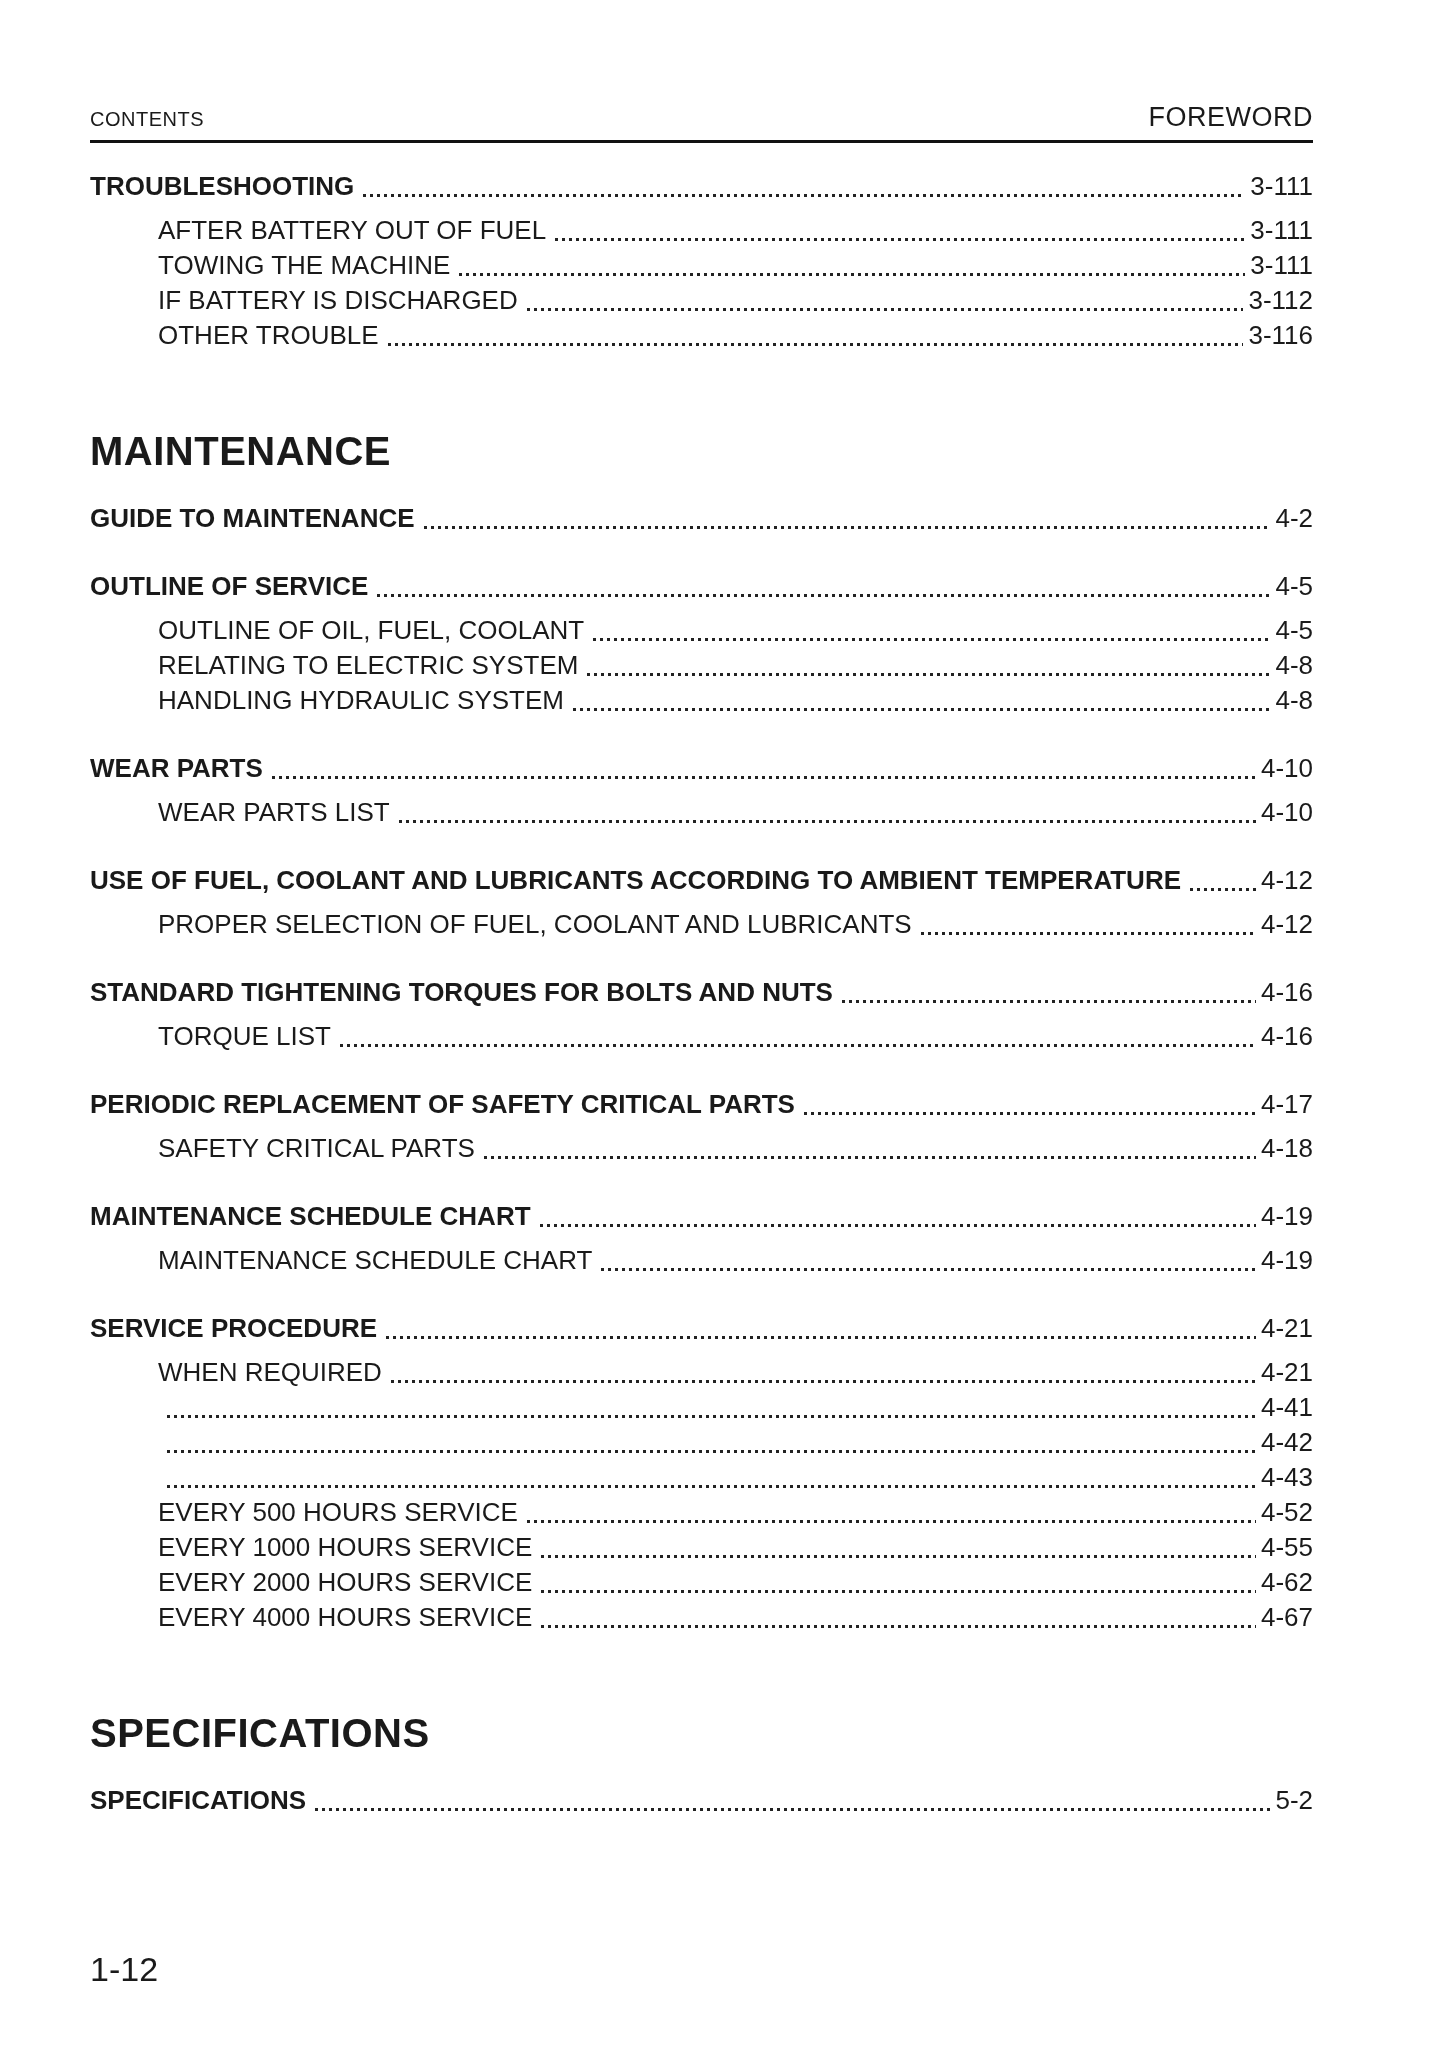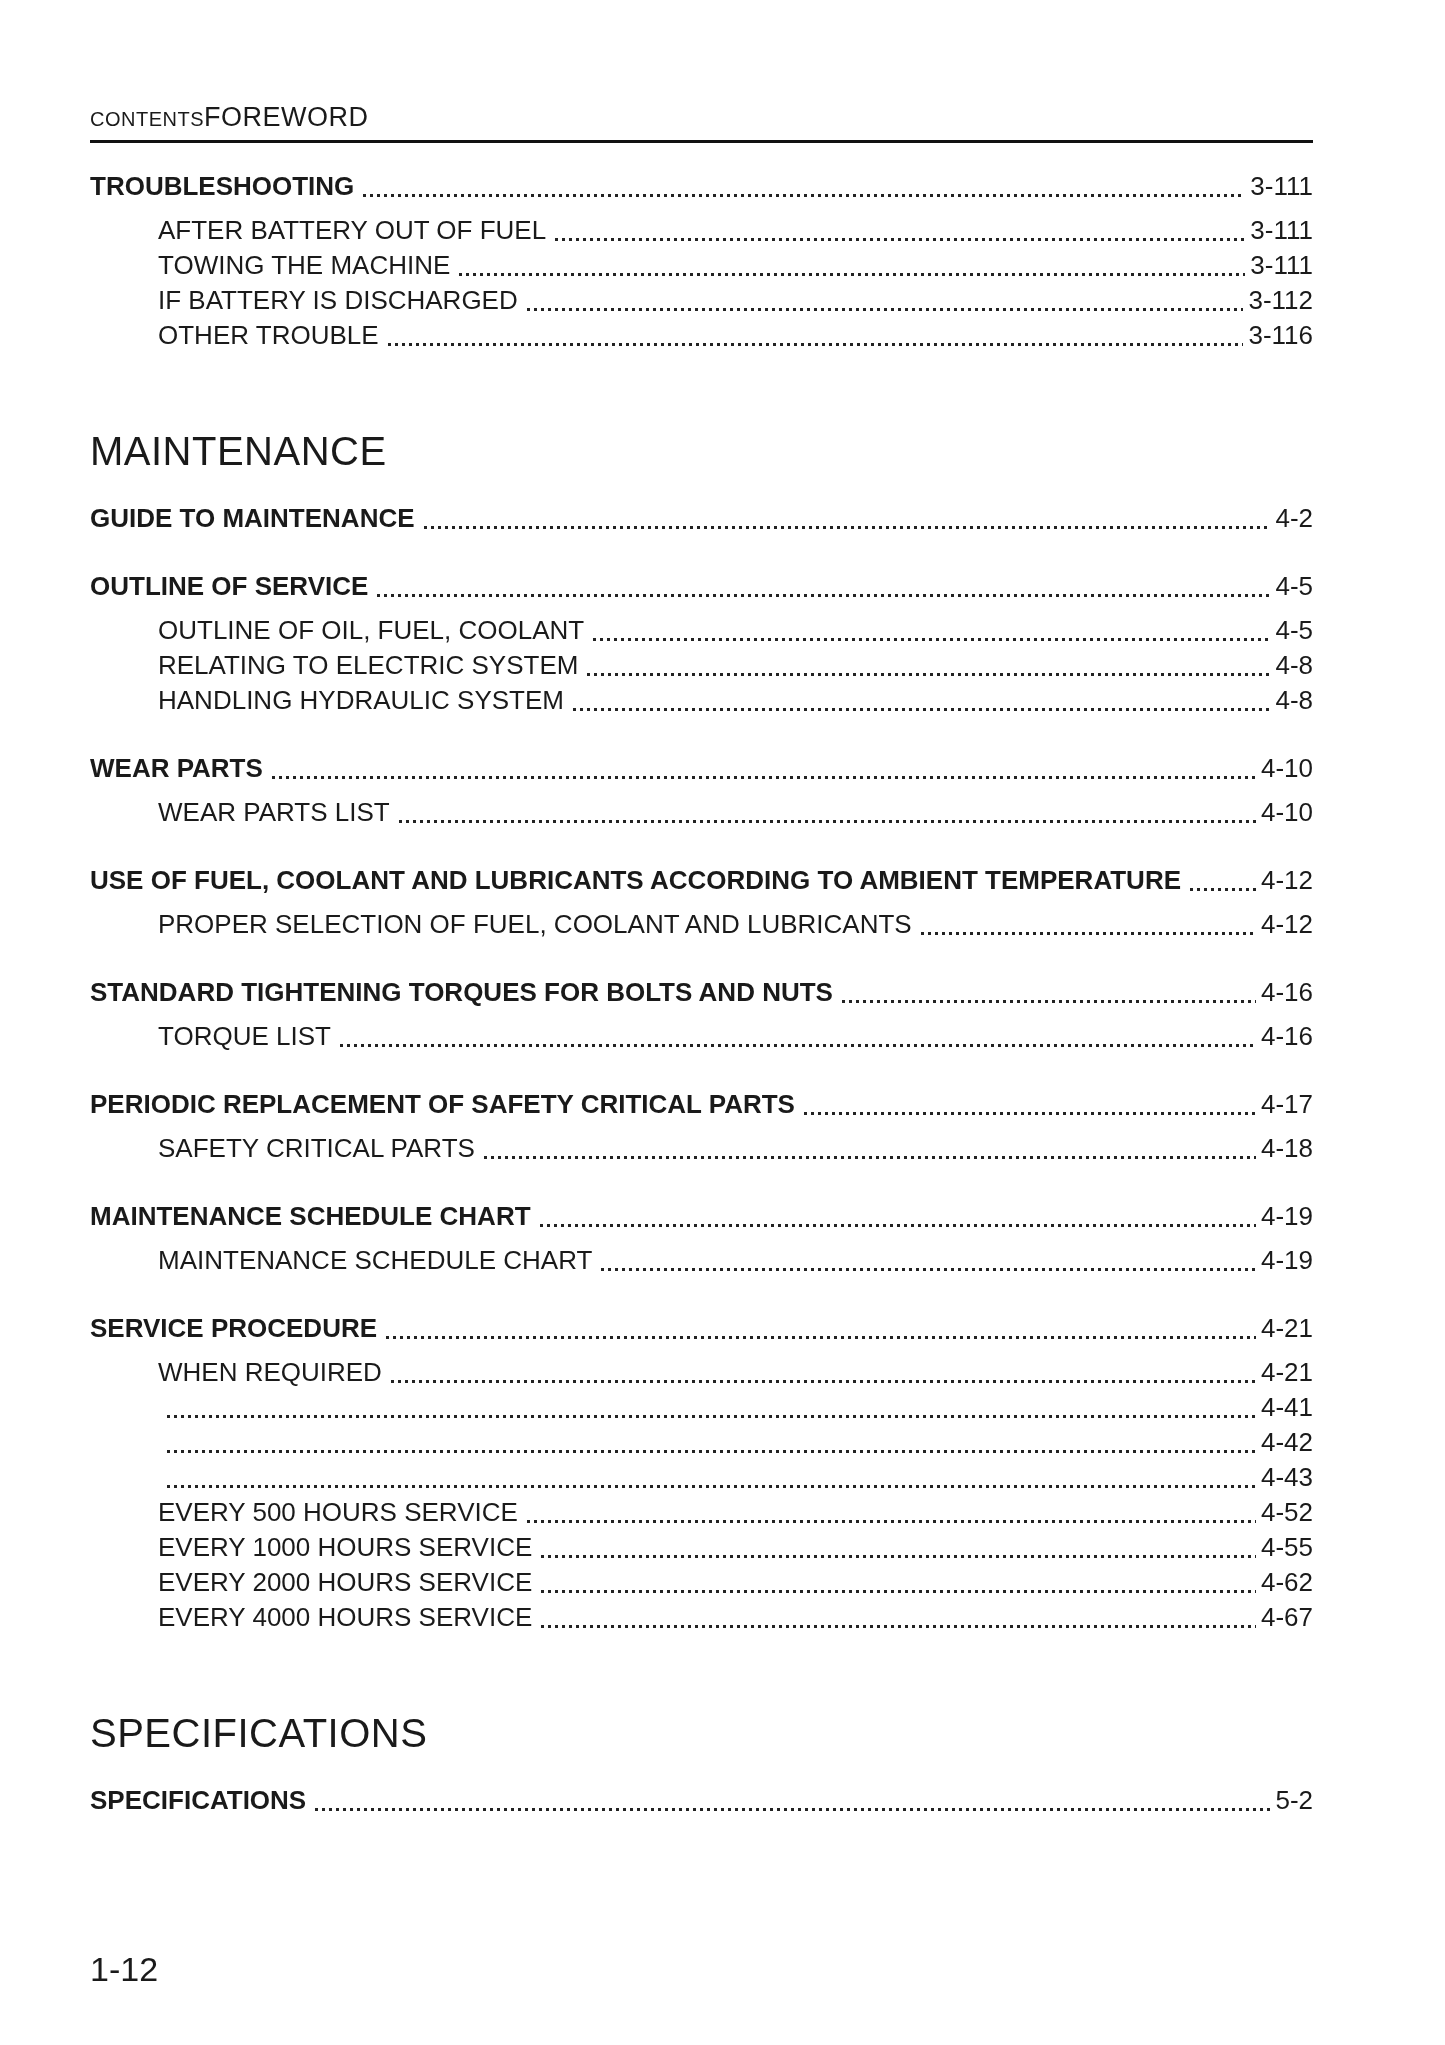--- a/index.html
+++ b/index.html
@@ -16,20 +16,21 @@
     color: #1a1a1a;
     overflow: hidden;
     box-sizing: border-box;
   }
   .content {
     padding: 0 132px 0 90px;
   }
   
   .header-row {
     display: flex;
+    justify-content: space-between;
     align-items: baseline;
     padding-top: 102px;
   }
   .header-left {
     font-size: 20px;
     font-weight: normal;
     letter-spacing: 0.5px;
   }
   .header-right {
     font-size: 27px;
@@ -77,21 +78,21 @@
     background-size: 7px 7px;
     background-repeat: repeat-x;
     background-position: left calc(100% - 5px);
   }
   .page-num {
     flex: 0 0 auto;
   }
   
   .section-heading {
     font-size: 40px;
-    font-weight: normal;
+    font-weight: bold;
     line-height: 48px;
     letter-spacing: 0.5px;
     margin-top: 74px;
     margin-bottom: 26px;
   }
   
   .footer {
     position: absolute;
     left: 90px;
     top: 1950px;

